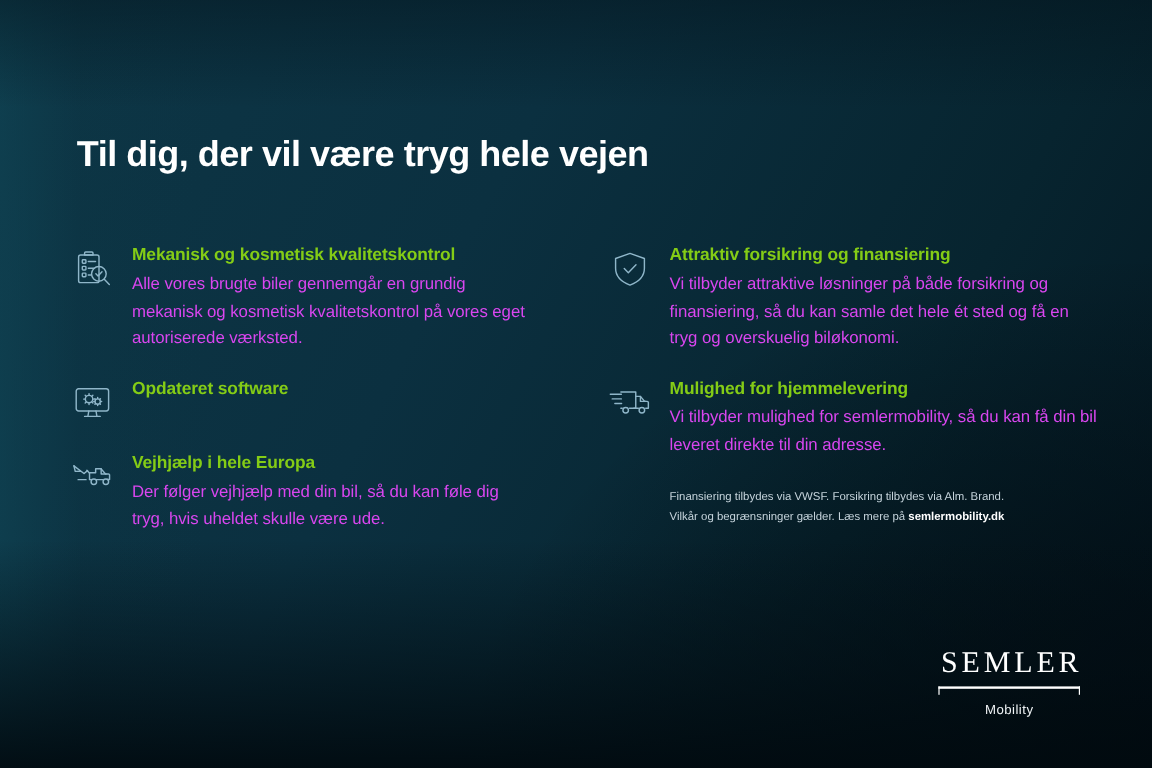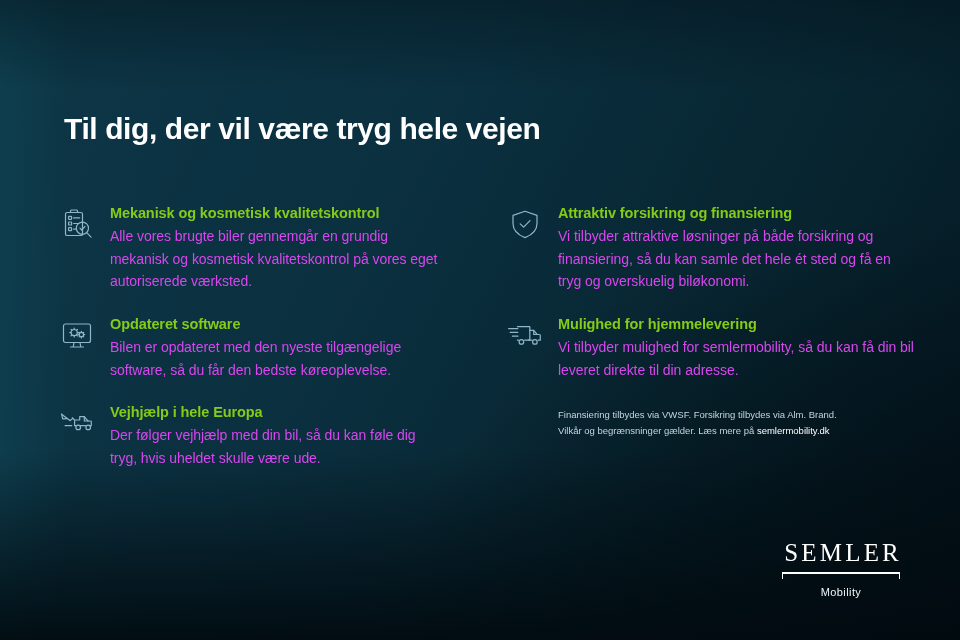--- a/index.html
+++ b/index.html
@@ -111,21 +111,21 @@
   .col-right .feature-text { max-width: 356px; }
 
   .disclaimer {
     margin-top: 26px;
     margin-left: 52px;
     font-size: 9.5px;
     line-height: 1.62;
     color: #c6d4dc;
     max-width: 290px;
   }
-  .disclaimer b { font-weight: normal; color: #ffffff; }
+  .disclaimer b { font-weight: bold; color: #ffffff; }
 
   
   .logo {
     position: absolute;
     right: 58px;
     bottom: 42px;
     width: 122px;
     text-align: center;
   }
   .logo-word {
@@ -213,21 +213,20 @@
             <circle cx="14.2" cy="13.6" r="3.1"></circle>
             <path d="M14.2 9.1 v1.1 M14.2 17 v1.1 M9.7 13.6 h1.1 M17.6 13.6 h1.1
                      M11 10.4 l0.8 0.8 M16.6 16 l0.8 0.8 M17.4 10.4 l-0.8 0.8 M11.8 16 l-0.8 0.8"></path>
             <circle cx="21.4" cy="15.6" r="2.2"></circle>
             <path d="M21.4 12.3 v0.8 M21.4 18.1 v0.8 M18.1 15.6 h0.8 M23.9 15.6 h0.8
                      M19.1 13.3 l0.6 0.6 M23.1 17.3 l0.6 0.6 M23.7 13.3 l-0.6 0.6 M19.7 17.3 l-0.6 0.6"></path>
           </svg>
         </span>
         <div class="feature-body">
           <div class="feature-title">Opdateret software</div>
-          <div class="feature-text">Bilen er opdateret med den nyeste tilgængelige software, så du får den bedste køreoplevelse.</div>
         </div>
       </div>
 
       <div class="feature">
         <span class="feature-icon">
           <svg width="36" height="34" viewBox="0 0 36 34" fill="none" stroke="#8fb6c9" stroke-width="1.2" stroke-linecap="round" stroke-linejoin="round">
             <path d="M2.6 7.2 l8.4 6.4"></path>
             <path d="M2.6 7.2 l1.1 4.6 l4.4 -0.1"></path>
             <path d="M11.3 13.4 l2.6 -2.2"></path>
             <path d="M13.4 10.8 l1.9 2.1"></path>

